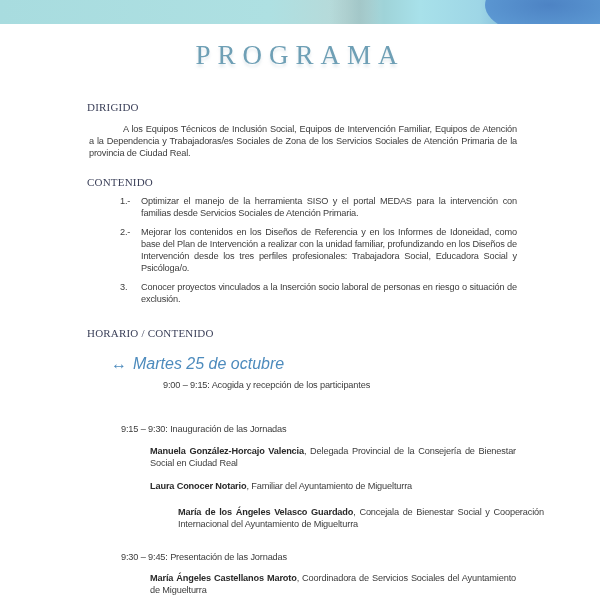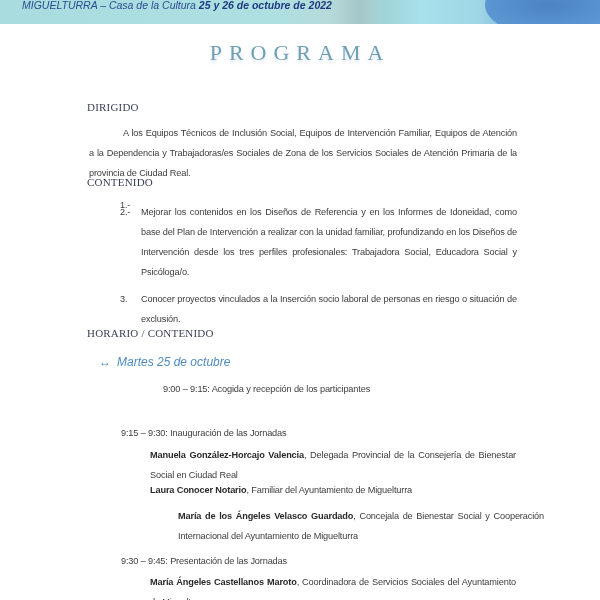--- a/index.html
+++ b/index.html
@@ -22,70 +22,67 @@
       position: absolute; left: 330px; top: 0; width: 50px; height: 24px;
       background: linear-gradient(90deg, rgba(180,210,208,0) 0%, rgba(160,195,196,0.8) 60%, rgba(150,200,205,0) 100%);
     }
     .banner-text {
       position: absolute; left: 22px; top: 1px; font-size: 10.5px; font-style: italic;
       color: #2b4a8f; white-space: nowrap; line-height: 12px; top: -1px;
     }
     .banner-text b { font-weight: bold; color: #1f3a80; }
     .title {
       position: absolute; top: 40px; left: 0; width: 600px; text-align: center;
-      font-family: "Liberation Serif", serif; font-size: 22px; letter-spacing: 7px;
+      font-family: "Liberation Serif", serif; font-size: 27px; letter-spacing: 7px;
       color: #6e9fb5;
       text-shadow: 0 3px 3px rgba(170,190,200,0.35);
     }
     .section-h {
       position: absolute; left: 87px;
       font-family: "Liberation Serif", serif; font-size: 11px; color: #3a3f58;
       letter-spacing: 0.2px;
     }
     .body-text {
       font-family: "Liberation Sans Narrow", "Liberation Sans", sans-serif;
-      font-size: 9.2px; color: #3c3c3c; line-height: 20px; letter-spacing: -0.15px;
+      font-size: 9.2px; color: #3c3c3c; line-height: 12px; letter-spacing: -0.15px;
     }
     .dirigido-p {
       position: absolute; left: 89px; top: 123px; width: 428px; text-align: justify;
       text-indent: 34px;
     }
     .obj-list { position: absolute; left: 120px; top: 195px; width: 397px; }
     .obj-item { position: relative; padding-left: 21px; text-align: justify; margin-bottom: 7px; }
     .obj-num { position: absolute; left: 0; top: 0; }
     .day-label {
-      position: absolute; left: 99px; top: 355px; font-size: 12px; color: #4d8bbd; font-style: italic;
+      position: absolute; left: 111px; top: 355px; font-size: 16px; color: #4d8bbd; font-style: italic;
       white-space: nowrap;
     }
     .day-label .arrow { font-style: normal; margin-right: 6px; color: #4d8bbd; }
     .slot { position: absolute; left: 121px; white-space: nowrap; }
     .speaker { position: absolute; left: 150px; width: 366px; text-align: justify; }
     .speaker b { font-weight: bold; color: #2a2a2a; }
   </style>
 </head>
 <body>
 
 <div class="banner">
   <div class="fade"></div>
   <div class="shape"></div>
-  <div class="banner-text">
-    <span>MIGUELTURRA – Casa de la Cultura</span>
-    <b>25 y 26 de octubre de 2022</b>
-  </div>
 </div>
 
 <div class="title">PROGRAMA</div>
 
 <div class="section-h" style="top:101px;">DIRIGIDO</div>
 <div class="body-text dirigido-p">A los Equipos Técnicos de Inclusión Social, Equipos de Intervención Familiar, Equipos de Atención a la Dependencia y Trabajadoras/es Sociales de Zona de los Servicios Sociales de Atención Primaria de la provincia de Ciudad Real.</div>
 
 <div class="section-h" style="top:176px;">CONTENIDO</div>
 <div class="obj-list body-text">
   <div class="obj-item">
     <span class="obj-num">1.-</span>
+    <span>Optimizar el manejo de la herramienta SISO y el portal MEDAS para la intervención con familias desde Servicios Sociales de Atención Primaria.</span>
   </div>
   <div class="obj-item">
     <span class="obj-num">2.-</span>
     <span>Mejorar los contenidos en los Diseños de Referencia y en los Informes de Idoneidad, como base del Plan de Intervención a realizar con la unidad familiar, profundizando en los Diseños de Intervención desde los tres perfiles profesionales: Trabajadora Social, Educadora Social y Psicóloga/o.</span>
   </div>
   <div class="obj-item">
     <span class="obj-num">3.</span>
     <span>Conocer proyectos vinculados a la Inserción socio laboral de personas en riesgo o situación de exclusión.</span>
   </div>
 </div>

